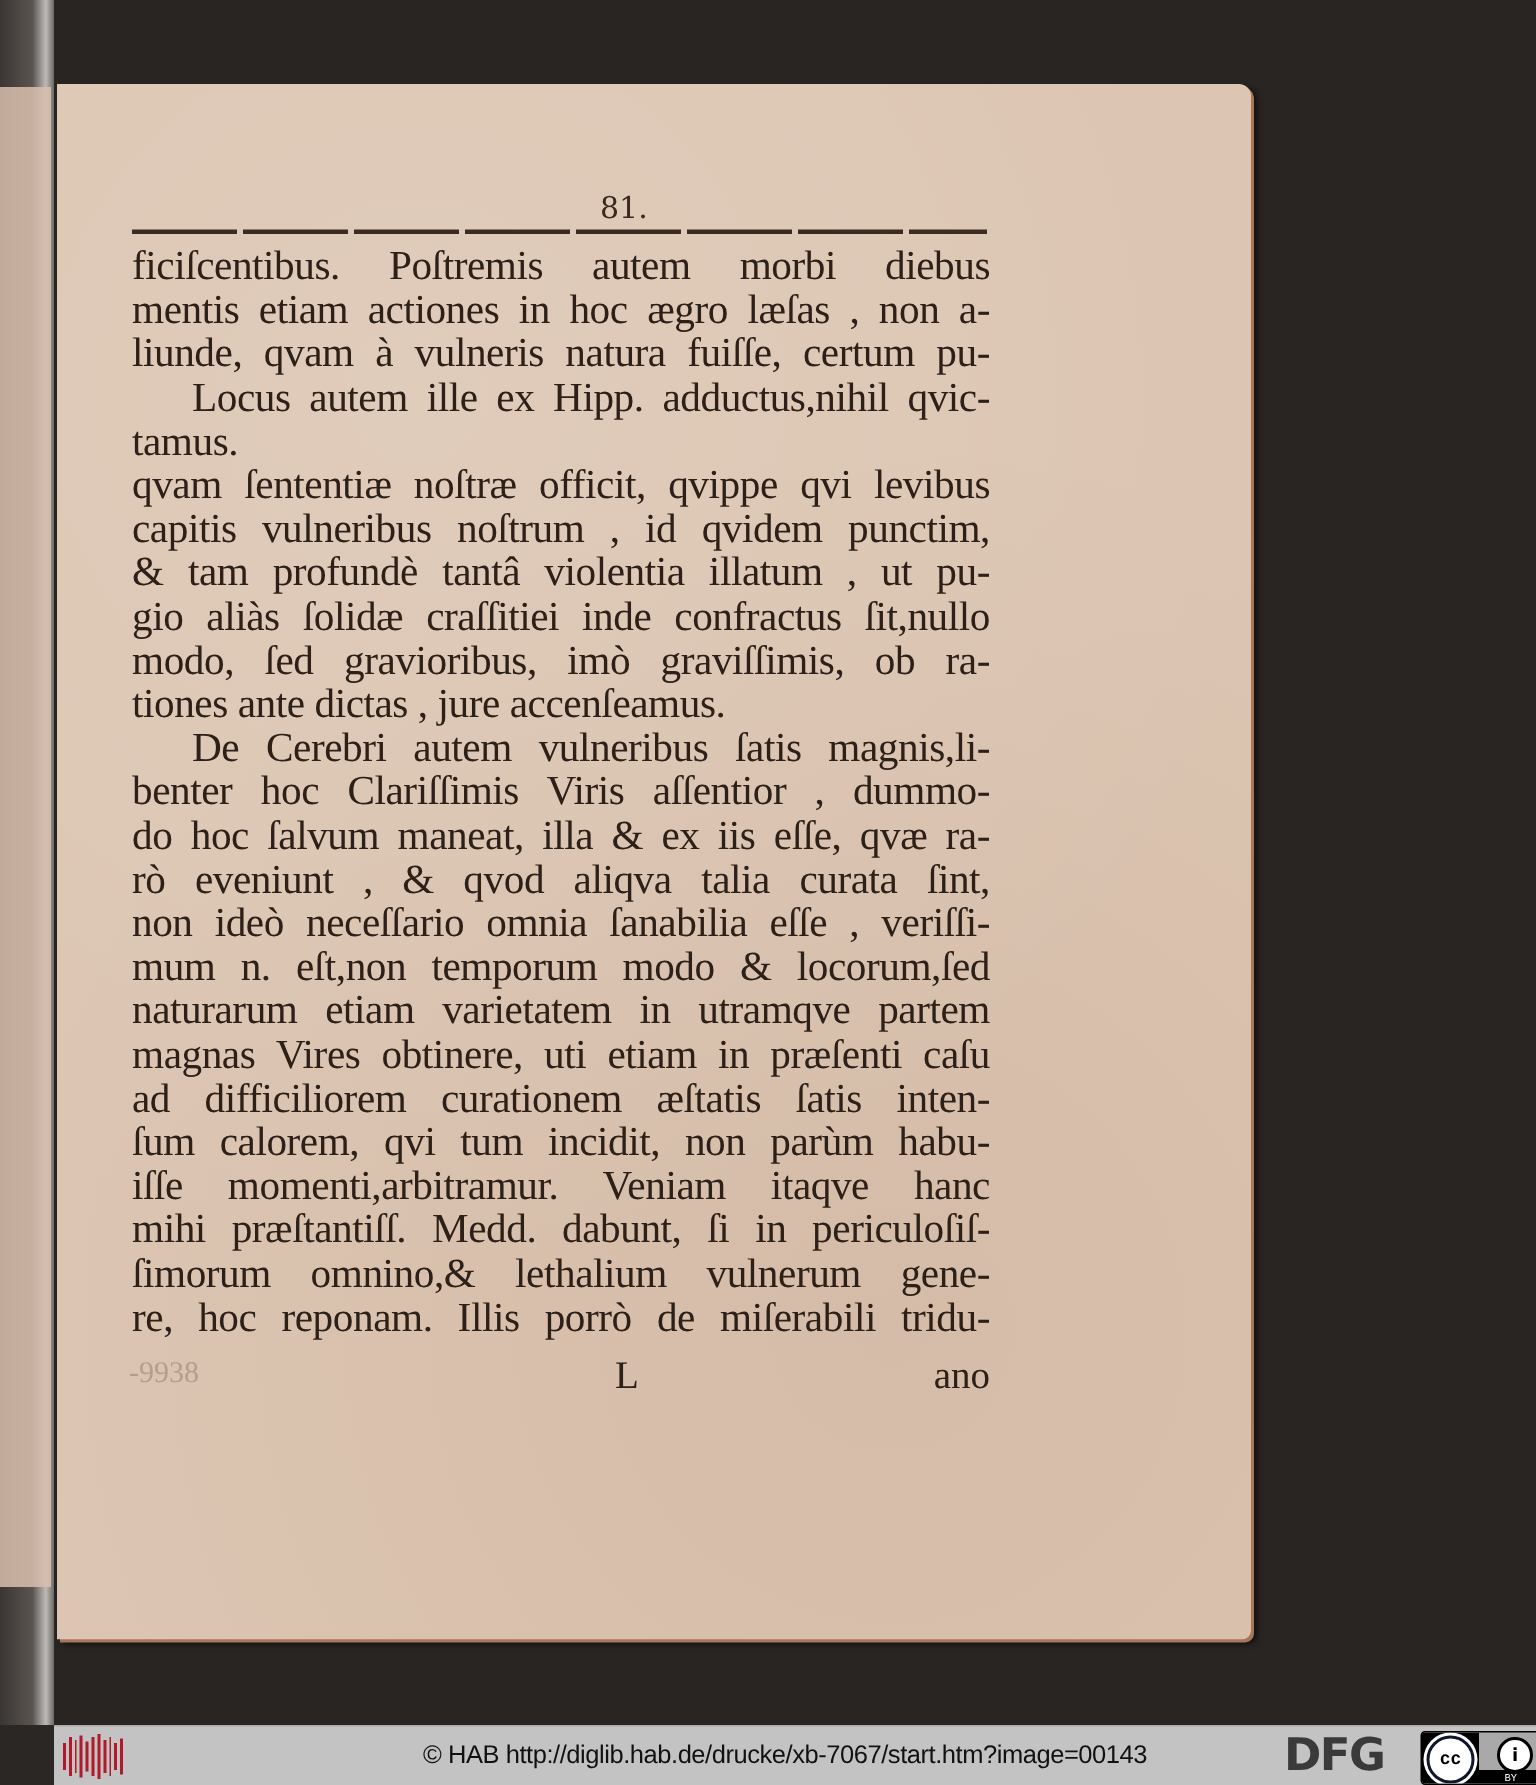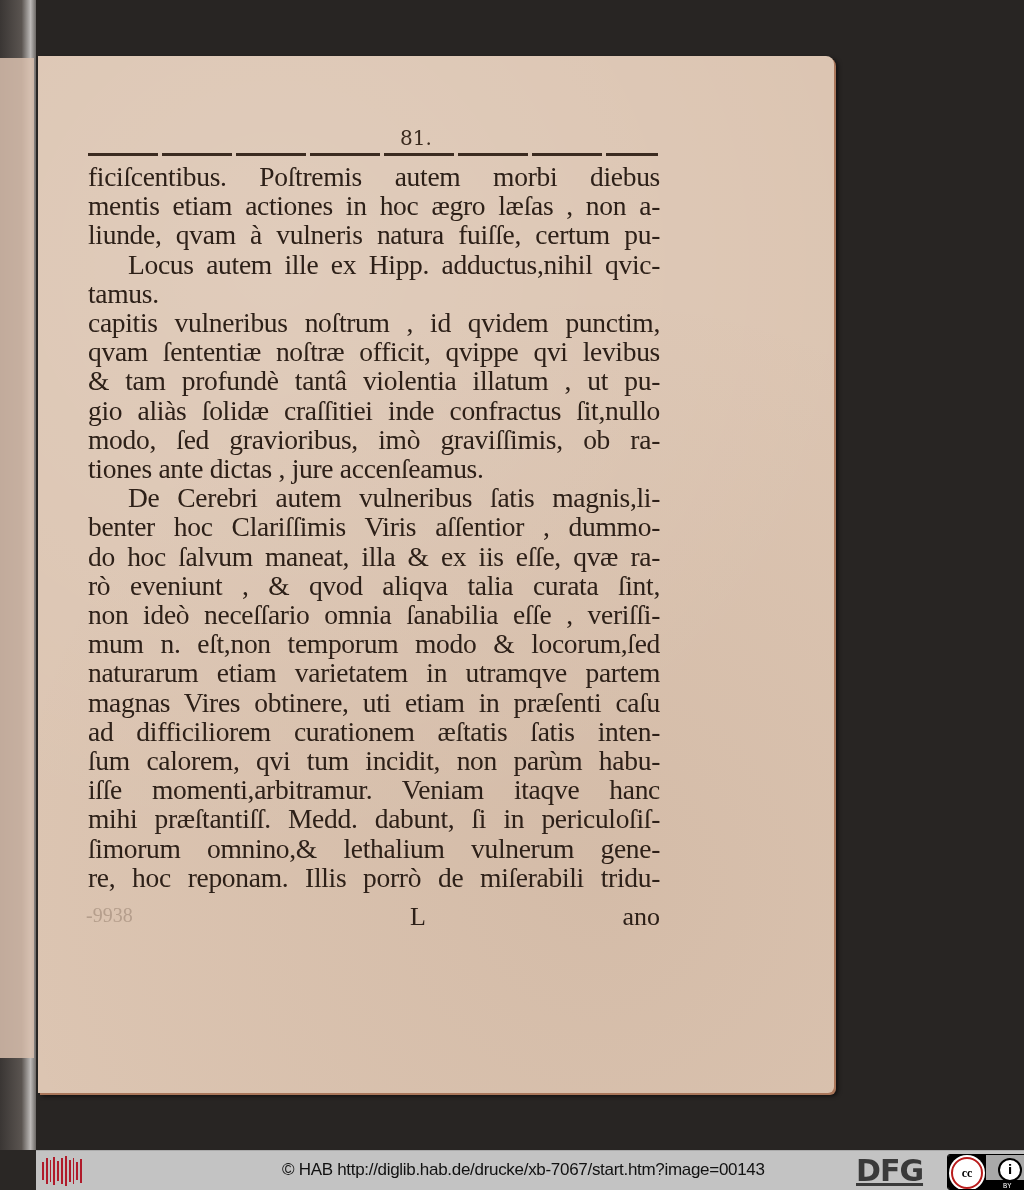--- a/index.html
+++ b/index.html
@@ -52,29 +52,29 @@
     position: absolute; left: 0; top: 1150px; width: 1024px; height: 40px;
     background: #c3c3c3; border-top: 1px solid #aaa; margin-left: 36px;
   }
   .hab-logo { position: absolute; left: 6px; top: 5px; width: 40px; height: 30px; display: flex; align-items: center; gap: 2px; }
   .hab-logo span { display: block; width: 2px; background: #b01a2a; }
   .copyright {
     position: absolute; left: 246px; top: 9px; font-family: "Liberation Sans", sans-serif;
     font-size: 17px; color: #111; letter-spacing: -0.3px;
   }
   .dfg { position: absolute; left: 820px; top: 4px; font-family: "DejaVu Sans", sans-serif;
-    font-weight: bold; font-size: 30px; color: #3a3a3a; letter-spacing: -1px; line-height: 32px; text-decoration: underline; }
+    font-weight: bold; font-size: 30px; color: #3a3a3a; letter-spacing: -1px; line-height: 32px; }
   .cc-badge {
     position: absolute; left: 911px; top: 3px; width: 110px; height: 34px;
     background: #a9a9a9; border: 1px solid #000; border-radius: 3px; overflow: hidden;
   }
   .cc-left { position: absolute; left: 0; top: 0; width: 38px; height: 34px; background: #000; }
   .cc-circle { position: absolute; left: 3px; top: 2px; width: 28px; height: 28px; border-radius: 50%;
-    background: #fff; border: 2px solid #b91c1c; box-shadow: 0 0 0 2px #fff;
-    font-family: Liberation Serif, serif; font-weight: bold; font-size: 12px; text-align: center; line-height: 28px; color: #000; }
+    background: #fff; border: 2px solid #0f172a; box-shadow: 0 0 0 2px #fff;
+    font-family: Liberation Mono, monospace; font-weight: bold; font-size: 12px; text-align: center; line-height: 28px; color: #000; }
   .cc-icon { position: absolute; top: 3px; width: 20px; height: 20px; border-radius: 50%; background: #fff; border: 2px solid #000;
     font-family: "DejaVu Sans", sans-serif; font-weight: bold; font-size: 12px; text-align: center; line-height: 20px; color: #000; }
   .cc-by { left: 50px; } .cc-sa { left: 80px; }
   .cc-strip { position: absolute; left: 38px; bottom: 0; width: 72px; height: 9px; background: #000; }
   .cc-label { position: absolute; bottom: -1px; font-family: Liberation Mono, monospace; font-size: 7px; color: #fff; }
   .cc-label.by { left: 55px; } .cc-label.sa { left: 86px; }
 </style>
 </head>
 <body>
 
@@ -85,22 +85,22 @@
   <div class="page">
     <div class="page-number">81.</div>
     <div class="rule"></div>
 
     <div class="text-block" id="text-block">
         <span class="line">ficiſcentibus.   Poſtremis autem morbi diebus</span>
         <span class="line">mentis etiam actiones in hoc ægro læſas , non a-</span>
         <span class="line">liunde, qvam à vulneris natura fuiſſe, certum pu-</span>
         <span class="line indent">Locus autem ille ex Hipp. adductus,nihil qvic-</span>
         <span class="line last">tamus.</span>
+        <span class="line">qvam ſententiæ noſtræ officit, qvippe qvi levibus</span>
         <span class="line">capitis vulneribus noſtrum , id qvidem punctim,</span>
-        <span class="line">qvam ſententiæ noſtræ officit, qvippe qvi levibus</span>
         <span class="line">&amp; tam profundè tantâ violentia illatum , ut pu-</span>
         <span class="line">gio aliàs ſolidæ craſſitiei inde confractus ſit,nullo</span>
         <span class="line">modo, ſed gravioribus, imò graviſſimis, ob ra-</span>
         <span class="line last">tiones ante dictas , jure accenſeamus.</span>
         <span class="line indent">De Cerebri autem vulneribus ſatis magnis,li-</span>
         <span class="line">benter hoc Clariſſimis Viris aſſentior ,  dummo-</span>
         <span class="line">do hoc ſalvum maneat, illa &amp; ex iis eſſe, qvæ ra-</span>
         <span class="line">rò eveniunt , &amp; qvod aliqva talia curata ſint, </span>
         <span class="line">non ideò neceſſario omnia ſanabilia eſſe , veriſſi-</span>
         <span class="line">mum n. eſt,non temporum modo &amp; locorum,ſed</span>

